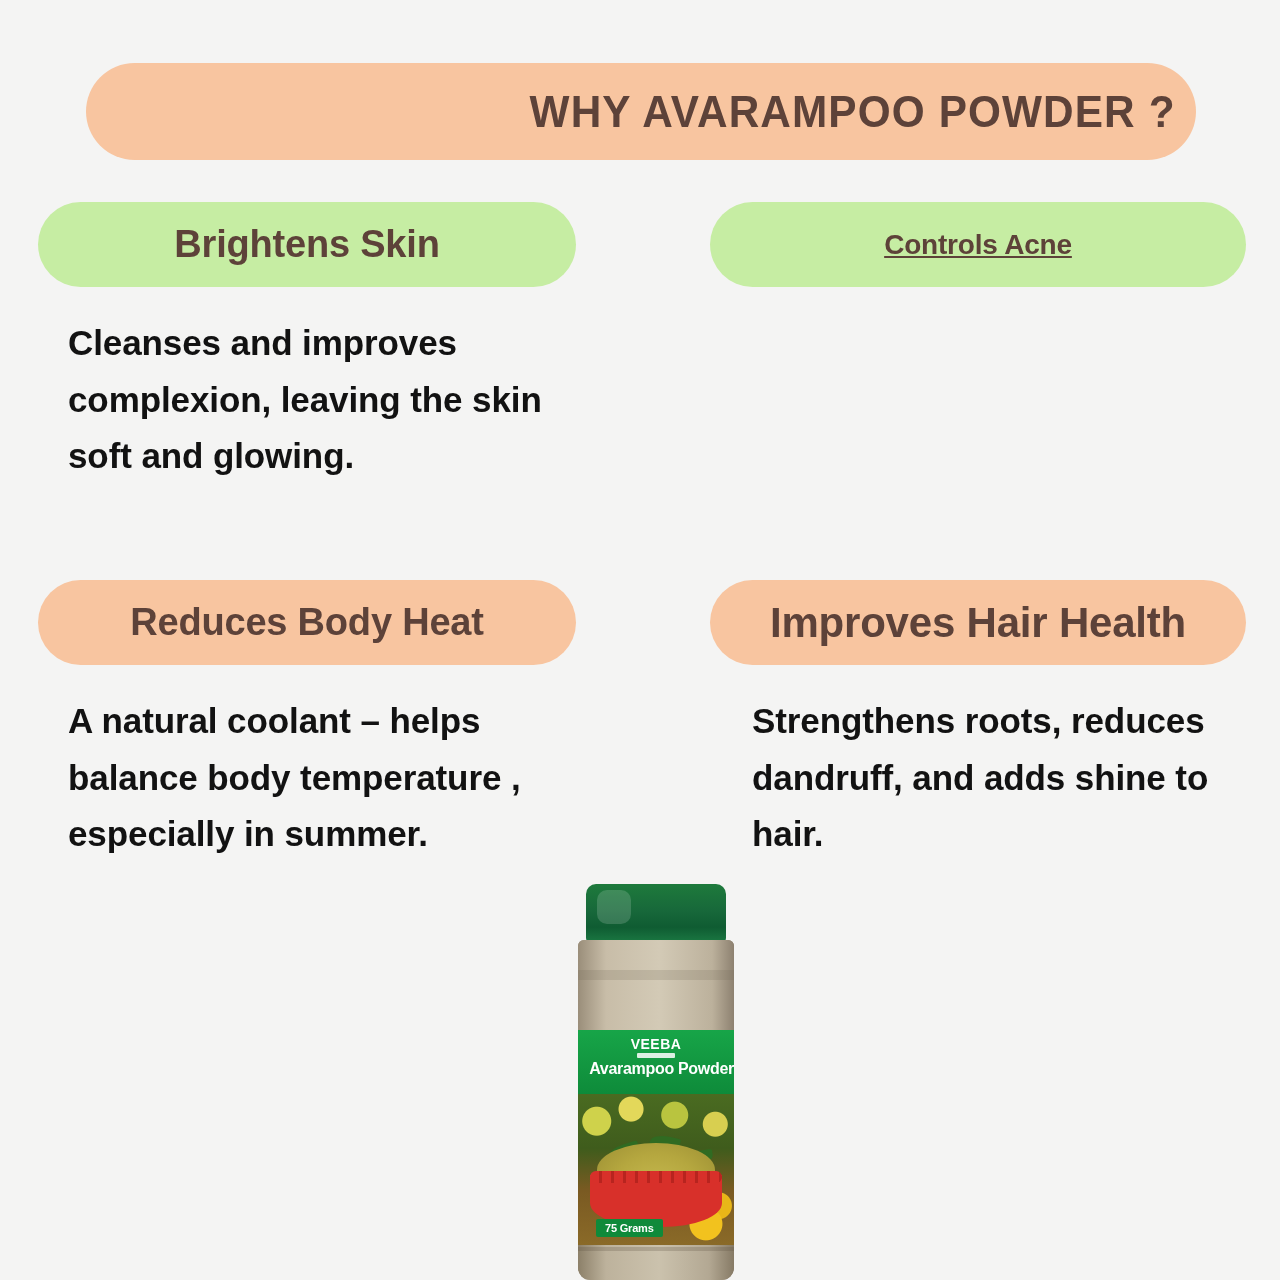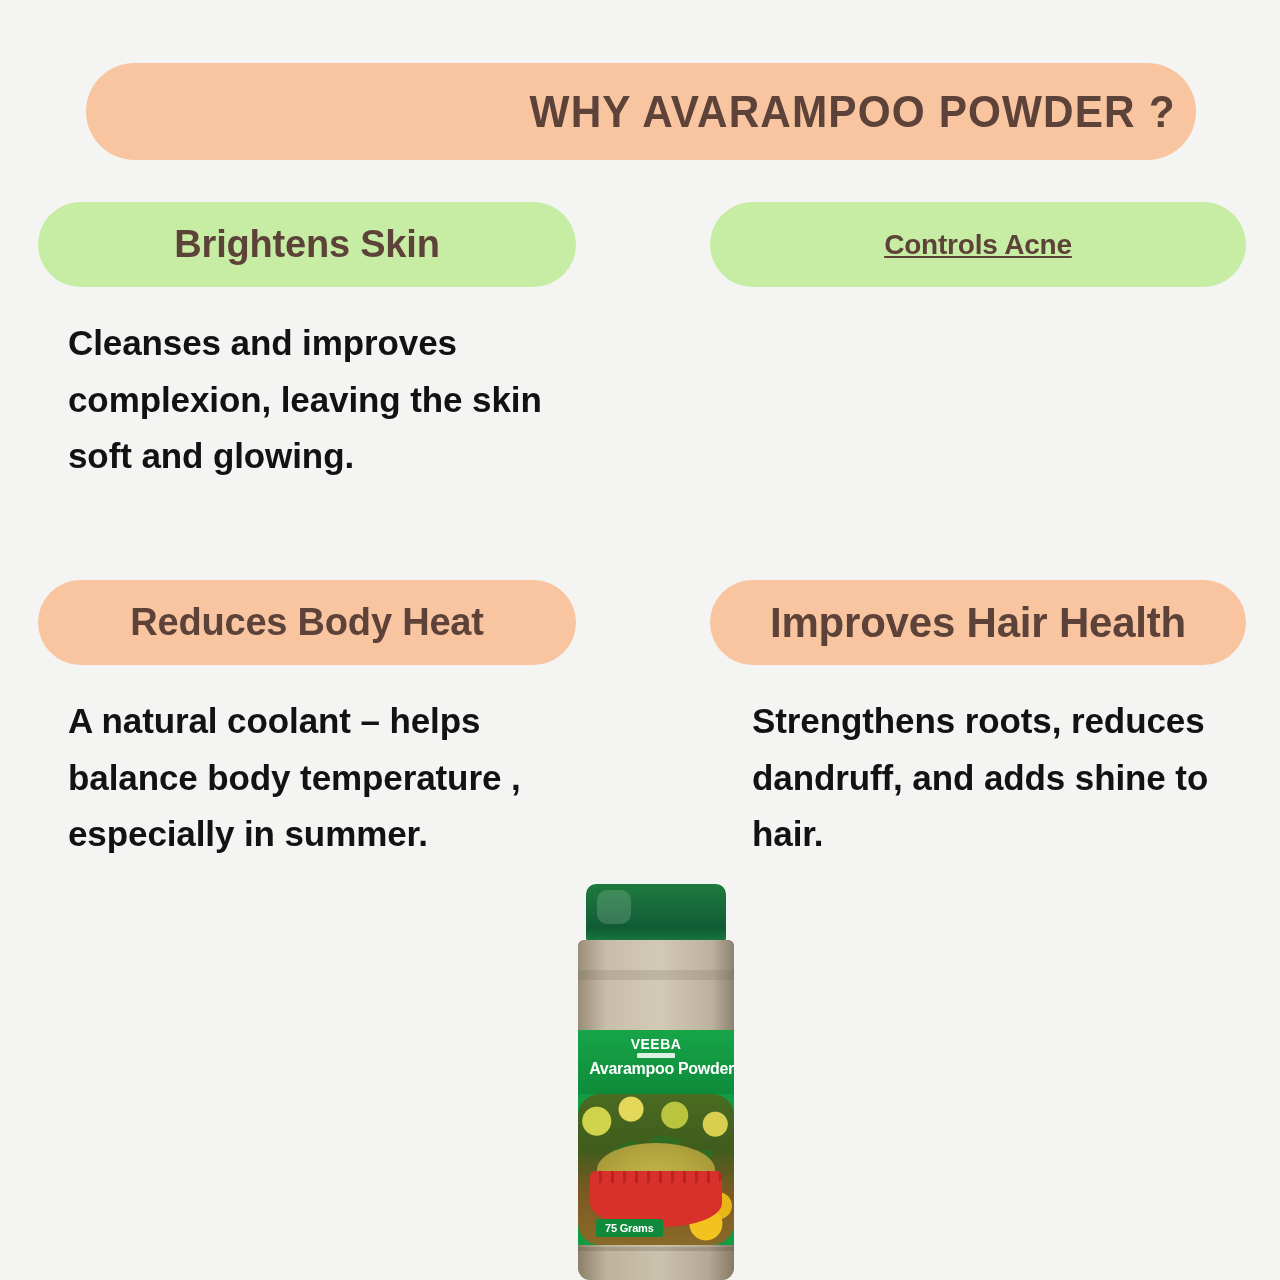--- a/index.html
+++ b/index.html
@@ -194,21 +194,20 @@
     width: 100%;
     height: 151px;
     background:
       radial-gradient(circle at 82% 86%, #f2c21e 0 16px, rgba(242,194,30,0) 17px),
       radial-gradient(circle at 90% 74%, #e8b618 0 13px, rgba(232,182,24,0) 14px),
       radial-gradient(circle at 12% 18%, #cfd24b 0 14px, rgba(207,210,75,0) 15px),
       radial-gradient(circle at 34% 10%, #e3d85a 0 12px, rgba(227,216,90,0) 13px),
       radial-gradient(circle at 62% 14%, #b9c43f 0 13px, rgba(185,196,63,0) 14px),
       radial-gradient(circle at 88% 20%, #d8cf50 0 12px, rgba(216,207,80,0) 13px),
       linear-gradient(180deg, #4a6b21 0%, #3f5c1c 36%, #7a5a22 64%, #8a6a28 100%);
-    border-radius: 22px;
   }
   .leaf {
     position: absolute;
     background: #2f6b23;
     border-radius: 60% 10% 60% 10%;
     opacity: 0.95;
   }
   .bowl {
     position: absolute;
     left: 8%;

